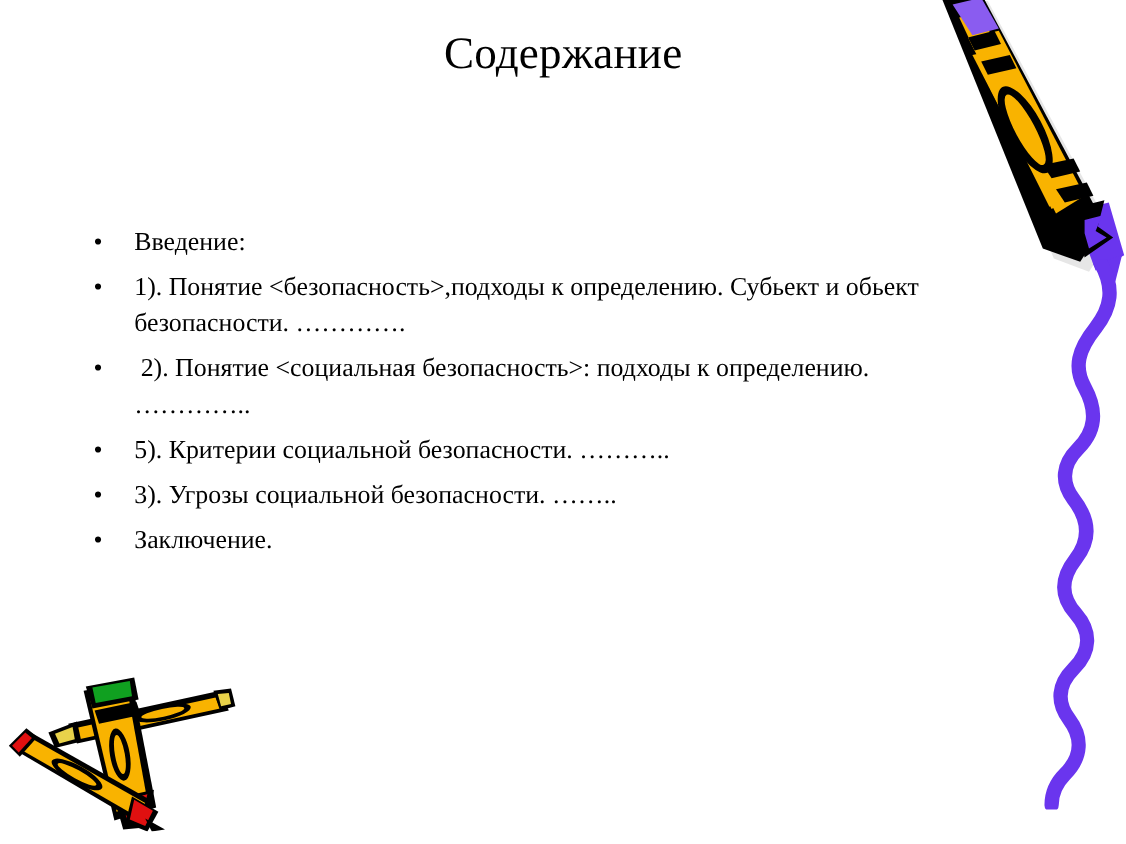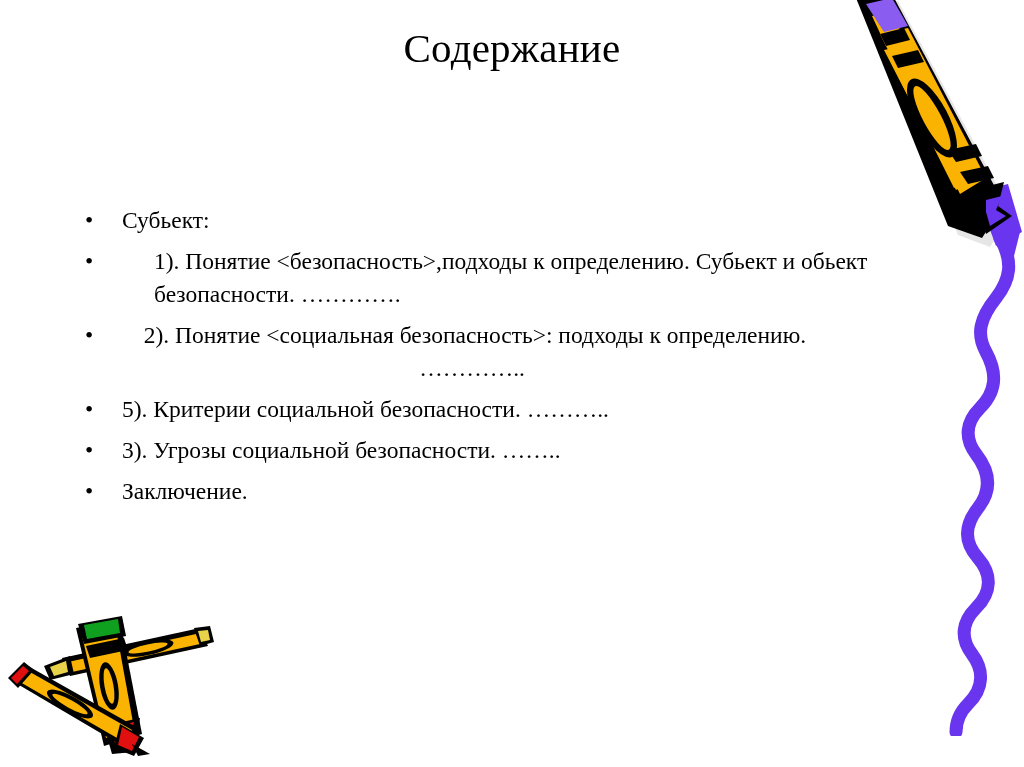--- a/index.html
+++ b/index.html
@@ -66,22 +66,22 @@
     line-height: 33px;
     font-size: 23.5px;
     color: #000000;
   }
   .bullet-text {
     display: block;
     white-space: pre-wrap;
   }
   
   .bullet-item.w1 { width: 820px; }
-  .bullet-item.w1 .bullet-text { max-width: 830px; margin-left: 32px; }
-  .bullet-item.w2 .bullet-text { max-width: 700px; text-align: center; }
+  .bullet-item.w1 .bullet-text { max-width: 830px; }
+  .bullet-item.w2 .bullet-text { max-width: 700px; }
 
   
   .decor {
     position: absolute;
     pointer-events: none;
   }
   #crayon-top-right {
     left: 836px;
     top: -6px;
     width: 196px;
@@ -104,21 +104,21 @@
 <body>
 
 <div id="slide">
 
   <div id="slide-title">Содержание</div>
 
   <ul id="content-list">
 
     <li class="bullet-item">
       <span class="bullet-marker">•</span>
-      <span class="bullet-text">Субьект:</span>
+      <span class="bullet-text">Введение:</span>
     </li>
 
     <li class="bullet-item w1">
       <span class="bullet-marker">•</span>
       <span class="bullet-text">1). Понятие &lt;безопасность&gt;,подходы к определению. Субьект и обьект безопасности. ………….</span>
     </li>
 
     <li class="bullet-item w2">
       <span class="bullet-marker">•</span>
       <span class="bullet-text"> 2). Понятие &lt;социальная безопасность&gt;: подходы к определению. …………..</span>

